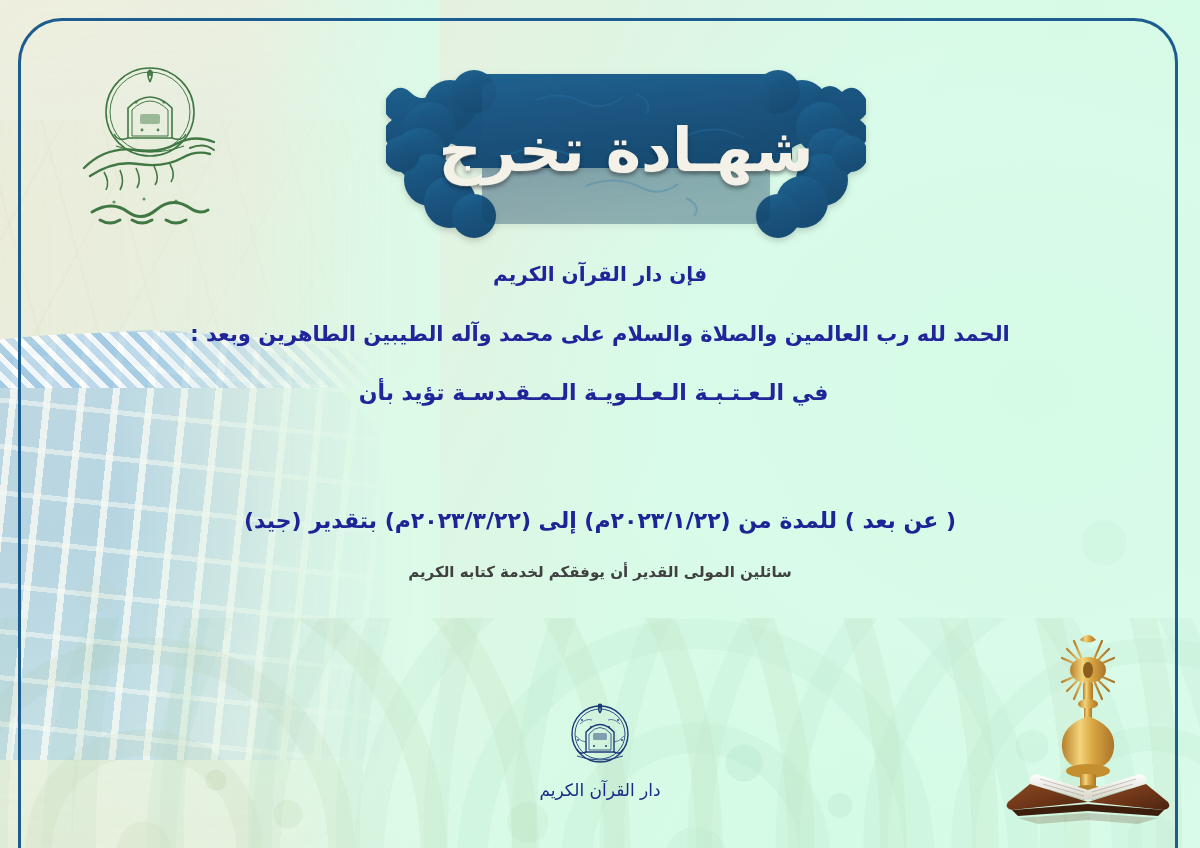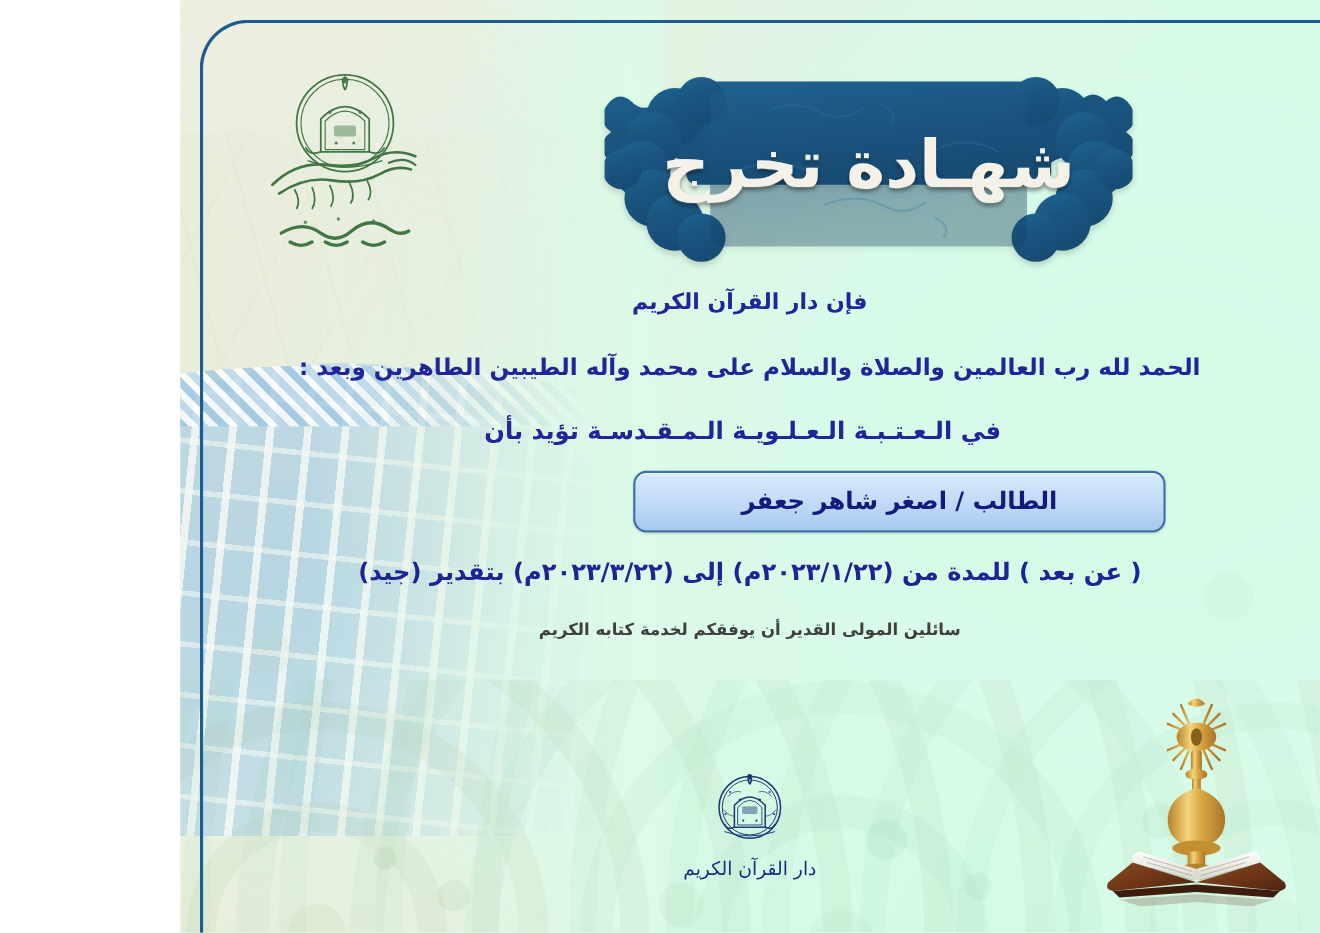--- a/index.html
+++ b/index.html
@@ -3,21 +3,21 @@
 <meta charset="utf-8">
 <title>شهادة تخرج</title>
 <style>
   html, body {
     margin: 0;
     padding: 0;
     background: #ffffff;
   }
   #certificate {
     position: relative;
-    width: 1036px;
+    width: 1200px;
     height: 848px;
     overflow: hidden;
     font-family: "DejaVu Sans", "Liberation Sans", sans-serif;
     background: #dcfbe8;
   }
 
   
   .bg-base {
     position: absolute;
     inset: 0;
@@ -360,23 +360,20 @@
     </div>
     <div class="banner-title">شهـادة تخرج</div>
   </div>
 
   <div class="body-text">
     <p class="line line-2">فإن دار القرآن الكريم</p>
     <p class="line line-1">الحمد لله رب العالمين والصلاة والسلام على محمد وآله الطيبين الطاهرين وبعد :</p>
     <p class="line line-3">في الـعـتـبـة الـعـلـويـة الـمـقـدسـة تؤيد بأن</p>
   </div>
 
-  <div class="name-box">
-    <span class="name-text">الطالب / اصغر شاهر جعفر</span>
-  </div>
 
   <div class="details">
     <p class="line-5">( عن بعد ) للمدة من (٢٠٢٣/١/٢٢م) إلى (٢٠٢٣/٣/٢٢م) بتقدير (جيد)</p>
     <p class="line-6">سائلين المولى القدير أن يوفقكم لخدمة كتابه الكريم</p>
   </div>
 
   <div class="seal-block">
     <div class="seal">
       <svg viewBox="0 0 72 72" xmlns="http://www.w3.org/2000/svg" aria-hidden="true">
         <g fill="none" stroke="#1b3a7a" stroke-width="1.4">

